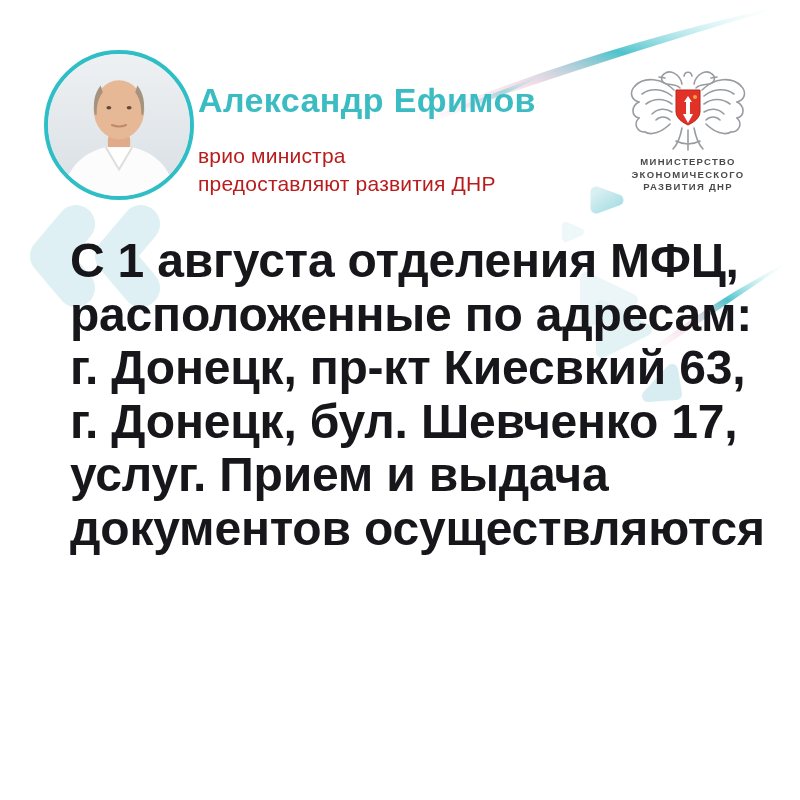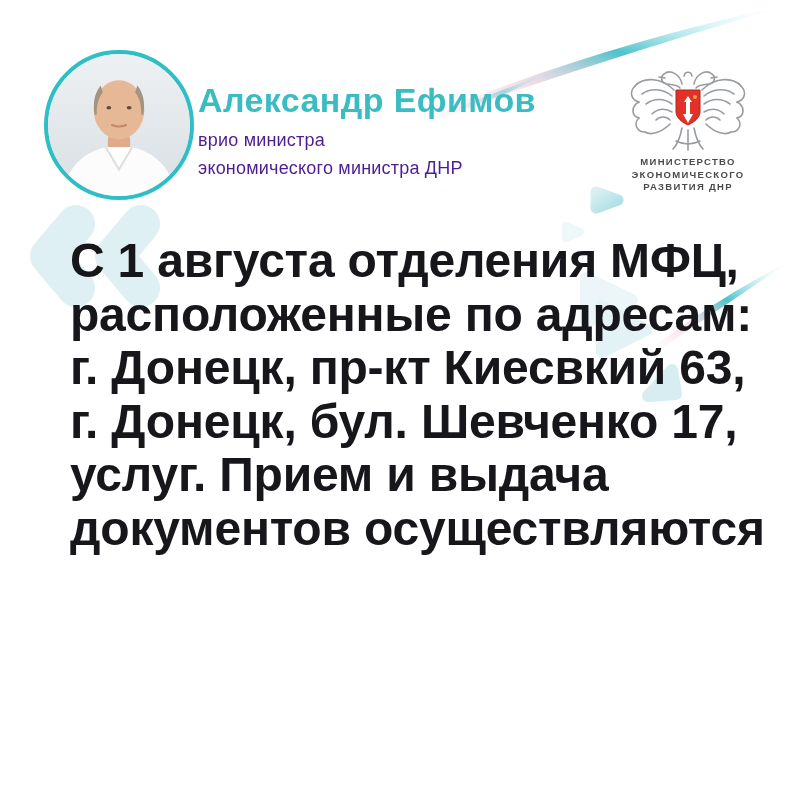--- a/index.html
+++ b/index.html
@@ -16,21 +16,21 @@
     border:4px solid #2ebec6;overflow:hidden;background:#e8ecef;box-sizing:content-box;
   }
   .avatar svg{display:block;}
 
   
   .name-block{position:absolute;left:198px;top:82px;}
   .person-name{
     color:#3bbcc3;font-size:34px;font-weight:700;letter-spacing:.4px;line-height:36px;
   }
   .person-role{
-    margin-top:8px;color:#4c1d95;font-size:18px;font-weight:500;line-height:28px;letter-spacing:.2px;
+    margin-top:24px;color:#b91c1c;font-size:21px;font-weight:500;line-height:28px;letter-spacing:.2px;
   }
 
   
   .emblem{position:absolute;left:612px;top:56px;width:152px;text-align:center;}
   .emblem svg{display:block;margin:0 auto;}
   .emblem-caption{
     margin-top:4px;color:#4a4a4a;font-size:9.5px;font-weight:700;letter-spacing:1.3px;line-height:12.5px;
   }
 
   
@@ -112,21 +112,21 @@
           <ellipse cx="80" cy="53" rx="2.4" ry="1.8" fill="#5c4b3e"></ellipse>
           <path d="M63,70 Q70,73 77,70" fill="none" stroke="#c08a6b" stroke-width="2" stroke-linecap="round"></path>
         </g>
       </svg>
     </div>
 
     <div class="name-block">
       <div class="person-name">Александр Ефимов</div>
       <div class="person-role">
         <div>врио министра</div>
-        <div>экономического министра ДНР</div>
+        <div>предоставляют развития ДНР</div>
       </div>
     </div>
 
     <div class="emblem">
       <svg width="124" height="96" viewBox="0 0 120 96" xmlns="http://www.w3.org/2000/svg">
         <g fill="none" stroke="#989ca1" stroke-width="1.6" stroke-linecap="round">
 
           <path d="M54,28 C52,18 42,13 36,18 C32,21 33,27 39,28 C43,29 48,28 52,32"></path>
           <path d="M37,22 L31,21"></path>
 

